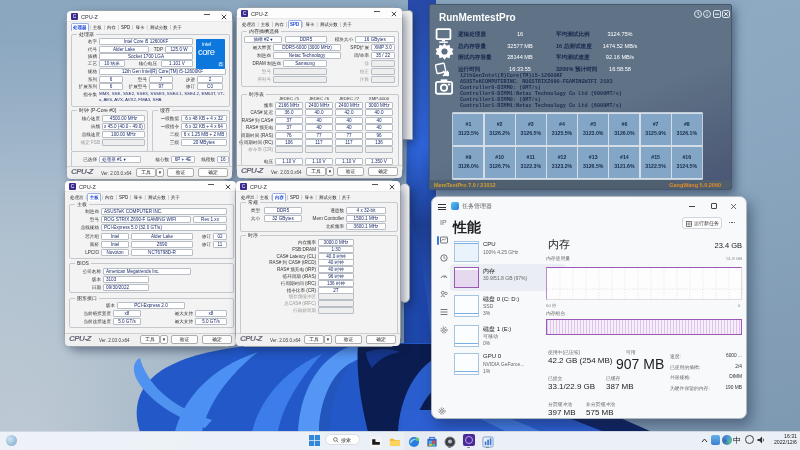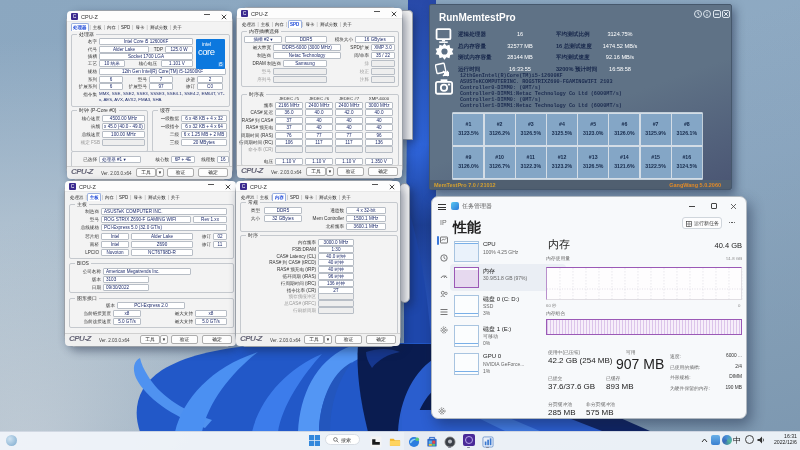--- a/index.html
+++ b/index.html
@@ -541,21 +541,21 @@
     <div class="abs" style="left:23px;top:146px;width:23px;height:1.2px;background:#7ab0e8"></div>
     <div class="abs" style="left:51px;top:128px;font-size:6px;color:#222;white-space:nowrap">磁盘 1 (E:)</div>
     <div class="abs" style="left:51px;top:136.0px;font-size:5px;color:#666;white-space:nowrap">可移动</div>
     <div class="abs" style="left:51px;top:142.5px;font-size:5px;color:#666;white-space:nowrap">0%</div>
     <div class="abs" style="left:22px;top:156px;width:25px;height:22px;background:#fbfdfe;border:1px solid #a8c4e0"></div>
     <div class="abs" style="left:23px;top:174px;width:23px;height:1.2px;background:#7ab0e8"></div>
     <div class="abs" style="left:51px;top:156px;font-size:6px;color:#222;white-space:nowrap">GPU 0</div>
     <div class="abs" style="left:51px;top:164.0px;font-size:5px;color:#666;white-space:nowrap">NVIDIA GeForce...</div>
     <div class="abs" style="left:51px;top:170.5px;font-size:5px;color:#666;white-space:nowrap">1%</div>
     <div class="abs" style="left:116px;top:40px;font-size:11px;color:#222">内存</div>
-    <div class="abs" style="left:250px;top:44px;width:60px;font-size:7.5px;color:#222;text-align:right">40.4 GB</div>
+    <div class="abs" style="left:250px;top:44px;width:60px;font-size:7.5px;color:#222;text-align:right">23.4 GB</div>
     <div class="abs" style="left:114px;top:58px;font-size:4.8px;color:#666">内存使用量</div>
     <div class="abs" style="left:260px;top:59px;width:50px;font-size:4.3px;color:#888;text-align:right">51.8 GB</div>
     <div class="abs" style="left:114px;top:70px;width:196px;height:33px;background:#fefdfe;border:1px solid #e0dde2;border-top:1.2px solid #9b59b6;border-left:1px solid #b990cc"></div>
     <svg class="abs" style="left:115px;top:71px" width="196" height="33">
       <line x1="13" y1="0" x2="13" y2="33" stroke="#dcdce2" stroke-width="0.6" stroke-dasharray="1.5 1.5"></line>
       <line x1="26" y1="0" x2="26" y2="33" stroke="#dcdce2" stroke-width="0.6" stroke-dasharray="1.5 1.5"></line>
       <line x1="39" y1="0" x2="39" y2="33" stroke="#dcdce2" stroke-width="0.6" stroke-dasharray="1.5 1.5"></line>
       <line x1="52" y1="0" x2="52" y2="33" stroke="#dcdce2" stroke-width="0.6" stroke-dasharray="1.5 1.5"></line>
       <line x1="65" y1="0" x2="65" y2="33" stroke="#dcdce2" stroke-width="0.6" stroke-dasharray="1.5 1.5"></line>
       <line x1="78" y1="0" x2="78" y2="33" stroke="#dcdce2" stroke-width="0.6" stroke-dasharray="1.5 1.5"></line>
@@ -573,25 +573,25 @@
     <div class="abs" style="left:114px;top:106px;font-size:4.3px;color:#888">60 秒</div>
     <div class="abs" style="left:306px;top:106px;font-size:4.3px;color:#888">0</div>
     <div class="abs" style="left:114px;top:113px;font-size:4.8px;color:#666">内存组合</div>
     <div class="abs" style="left:114px;top:122px;width:196px;height:16px;background:#f4ecf8;border:1px solid #9b59b6"></div>
     <div class="abs" style="left:115px;top:123px;width:193px;height:14px;background:repeating-linear-gradient(90deg,#dcc4ea 0px,#dcc4ea 1px,#f6eefa 1px,#f6eefa 3px)"></div>
     <div class="abs" style="left:116px;top:152px;font-size:4.8px;color:#666;white-space:nowrap">使用中(已压缩)</div>
     <div class="abs" style="left:116px;top:159px;font-size:8px;color:#222;white-space:nowrap">42.2 GB (254 MB)</div>
     <div class="abs" style="left:194px;top:152px;font-size:4.8px;color:#666;white-space:nowrap">可用</div>
     <div class="abs" style="left:184px;top:159px;font-size:14px;color:#222;white-space:nowrap">907 MB</div>
     <div class="abs" style="left:116px;top:178px;font-size:4.8px;color:#666;white-space:nowrap">已提交</div>
-    <div class="abs" style="left:116px;top:185px;font-size:8px;color:#222;white-space:nowrap">37.6/37.6 GB</div>
+    <div class="abs" style="left:116px;top:185px;font-size:8px;color:#222;white-space:nowrap">33.1/22.9 GB</div>
     <div class="abs" style="left:174px;top:178px;font-size:4.8px;color:#666;white-space:nowrap">已缓存</div>
-    <div class="abs" style="left:174px;top:185px;font-size:8px;color:#222;white-space:nowrap">893 MB</div>
+    <div class="abs" style="left:174px;top:185px;font-size:8px;color:#222;white-space:nowrap">387 MB</div>
     <div class="abs" style="left:116px;top:204px;font-size:4.8px;color:#666;white-space:nowrap">分页缓冲池</div>
-    <div class="abs" style="left:116px;top:211px;font-size:8px;color:#222;white-space:nowrap">285 MB</div>
+    <div class="abs" style="left:116px;top:211px;font-size:8px;color:#222;white-space:nowrap">397 MB</div>
     <div class="abs" style="left:154px;top:204px;font-size:4.8px;color:#666;white-space:nowrap">非分页缓冲池</div>
     <div class="abs" style="left:154px;top:211px;font-size:8px;color:#222;white-space:nowrap">575 MB</div>
     <div class="abs" style="left:238px;top:156.0px;font-size:4.8px;color:#666;white-space:nowrap">速度:</div>
     <div class="abs" style="left:250px;top:156.0px;width:60px;font-size:4.8px;color:#333;text-align:right">6000 ...</div>
     <div class="abs" style="left:238px;top:166.5px;font-size:4.8px;color:#666;white-space:nowrap">已使用的插槽:</div>
     <div class="abs" style="left:250px;top:166.5px;width:60px;font-size:4.8px;color:#333;text-align:right">2/4</div>
     <div class="abs" style="left:238px;top:177.0px;font-size:4.8px;color:#666;white-space:nowrap">外形规格:</div>
     <div class="abs" style="left:250px;top:177.0px;width:60px;font-size:4.8px;color:#333;text-align:right">DIMM</div>
     <div class="abs" style="left:238px;top:187.5px;font-size:4.8px;color:#666;white-space:nowrap">为硬件保留的内存:</div>
     <div class="abs" style="left:250px;top:187.5px;width:60px;font-size:4.8px;color:#333;text-align:right">190 MB</div>

